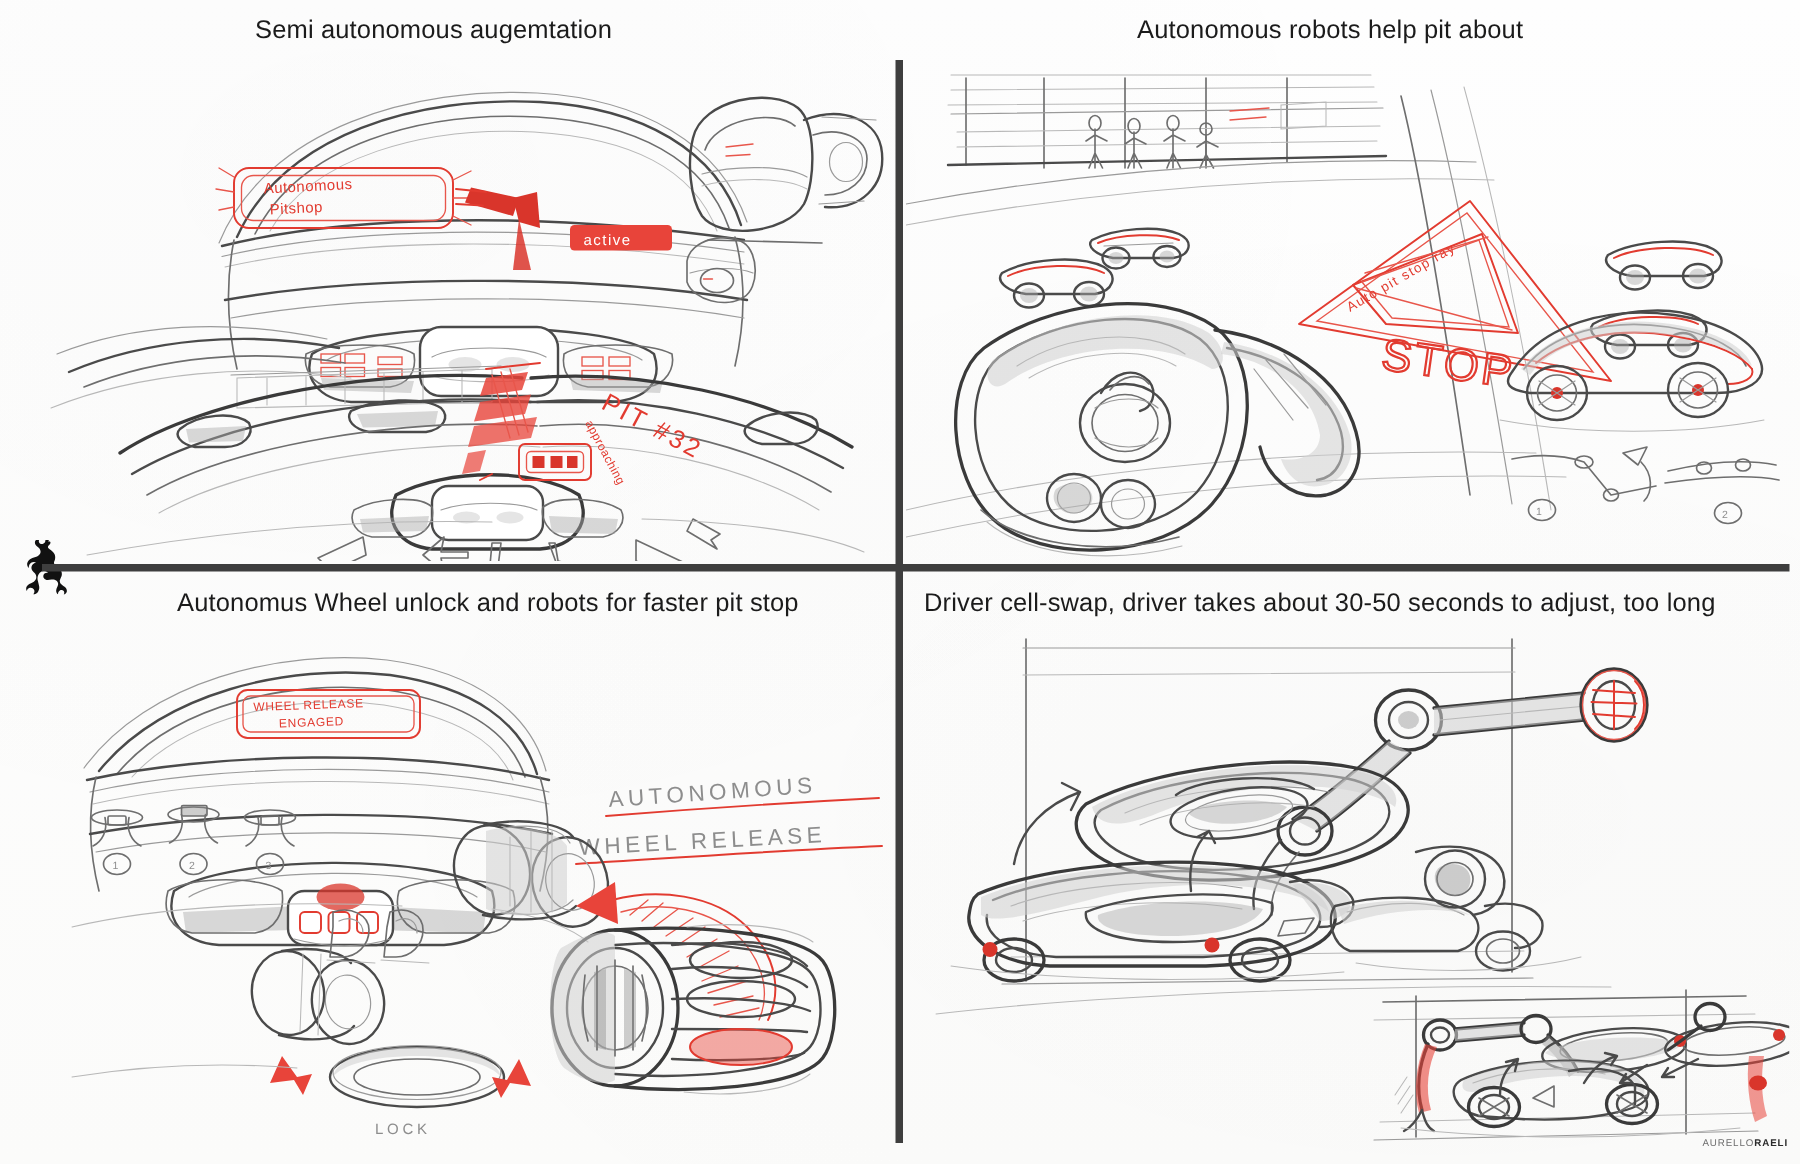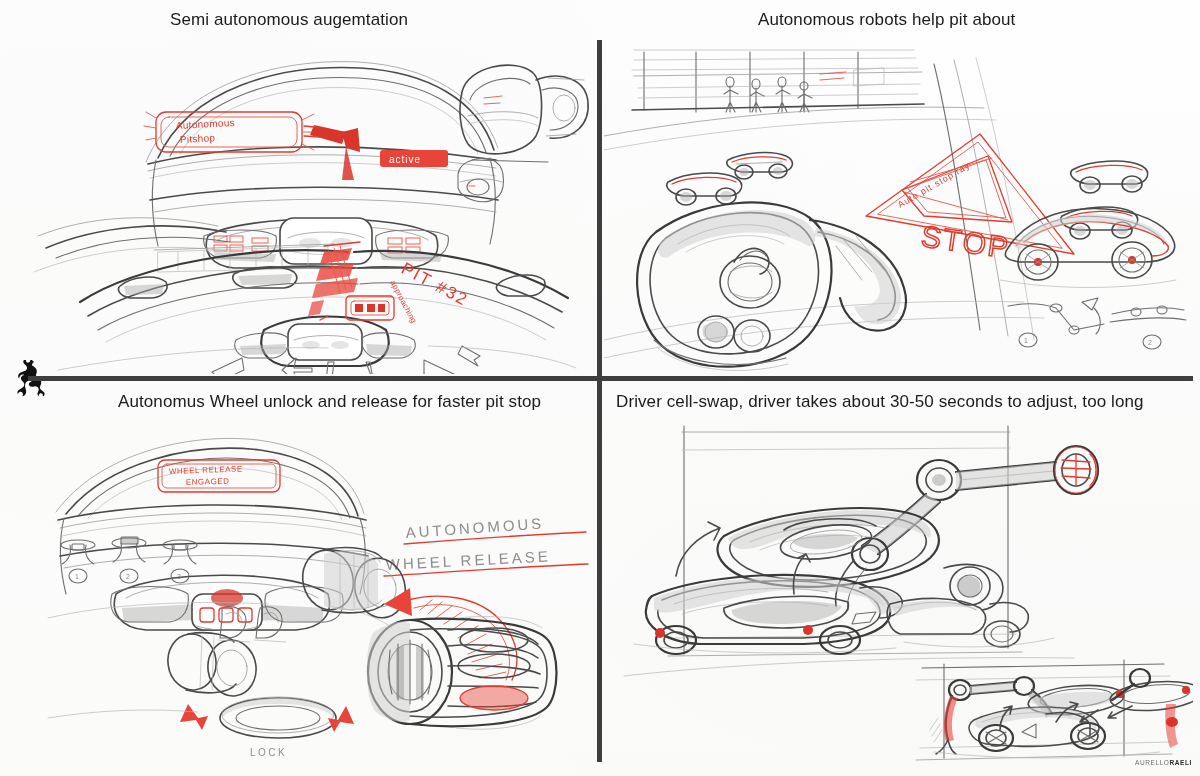--- a/index.html
+++ b/index.html
@@ -102,21 +102,21 @@
   <svg viewBox="0 0 34 38" xmlns="http://www.w3.org/2000/svg">
     <path fill="#111111" d="M18.3 1.2c.9-.6 1.6.2 1.3 1-.3.9-1.4 1.3-1.6 2.2-.2.8.5 1.3 1.1 1.7 1.3.9 2.6 1.9 3.3 3.4.5 1.1.5 2.4.2 3.6-.2.8-.7 1.5-.6 2.3.1.9.9 1.5 1.6 2 1.2.9 2.4 1.8 3.1 3.1.6 1.1.7 2.5.3 3.7-.3.9-.9 1.7-1.1 2.6-.2.9.2 1.9.8 2.6.9 1 2.2 1.5 3.1 2.5.7.8 1 2 .6 3-.3.8-1.1 1.3-1.9 1.4.4-.7.5-1.6 0-2.3-.6-.8-1.8-.9-2.6-.4-.9.5-1.3 1.6-1.2 2.6-1-.5-1.4-1.8-1.2-2.9.2-1.2 1-2.2 1.2-3.4.2-1-.2-2.1-1-2.7-.9-.8-2.2-.9-3.4-.8-1.1.1-2.2.4-3.3.2-.9-.2-1.7-.8-2-1.6-.3-.9 0-2 .7-2.6.6-.5 1.5-.7 2.3-.5-.7-.9-1.9-1.3-3-1.2-1.3.1-2.4.9-3.1 1.9-.8 1.2-1 2.7-.8 4.1.2 1.4.8 2.7 1 4.1.2 1.3 0 2.7-.8 3.8-.7 1-1.9 1.6-3.1 1.6.7-.8 1-2 .5-3-.5-1-1.7-1.6-2.8-1.3-1 .2-1.8 1.1-2 2.1-.6-.9-.6-2.1-.1-3 .6-1.1 1.8-1.7 2.9-2.2 1.3-.6 2.6-1.4 3.2-2.7.5-1.1.4-2.5-.3-3.5-.6-.9-1.6-1.5-2.2-2.5-.6-1-.6-2.3 0-3.3.6-1 1.7-1.6 2.8-1.8-1.1-.6-2.5-.5-3.5.2-1.1.8-1.6 2.2-1.5 3.5-.9-.8-1.3-2.1-1-3.3.3-1.3 1.3-2.3 2.4-2.9 1.3-.7 2.8-.9 4.1-1.5 1.1-.5 2.1-1.4 2.3-2.6.2-1.1-.3-2.2-1-3-.7-.8-1.7-1.3-2.3-2.2-.6-.9-.6-2.2.1-3 .6-.8 1.7-1.1 2.6-.8-.5.6-.7 1.5-.3 2.2.4.8 1.4 1.2 2.3 1 .9-.2 1.6-.9 1.8-1.8.2-.9-.1-1.9-.8-2.5.9-.1 1.9.2 2.5.9.3.4.5.8.5 1.3.6-.6.9-1.5.7-2.3-.1-.5-.4-1-.8-1.4z"></path>
   </svg>
 </div>
 
 <div class="div-h"></div>
 <div class="div-v"></div>
 
 <div class="title" id="title-1">Semi autonomous augemtation</div>
 <div class="title" id="title-2">Autonomous robots help pit about</div>
-<div class="title" id="title-3">Autonomus Wheel unlock and release for faster pit stop</div>
+<div class="title" id="title-3">Autonomus Wheel unlock and robots for faster pit stop</div>
 <div class="title" id="title-4">Driver cell-swap, driver takes about 30-50 seconds to adjust, too long</div>
 
 <div class="panel" id="panel-1">
 <svg viewBox="0 0 566 334" xmlns="http://www.w3.org/2000/svg">
 
   <g>
     <path class="plf" d="M118 122 C150 44 250 18 330 22 C400 26 452 56 470 108"></path>
     <path class="pl2" d="M130 118 C162 48 252 24 332 28 C400 32 450 60 466 110"></path>
     <path class="pl" d="M142 116 C172 56 254 34 330 38 C396 42 442 66 458 112"></path>
     <path class="plg" d="M152 114 C180 64 256 44 328 48 C392 52 434 72 450 114"></path>

